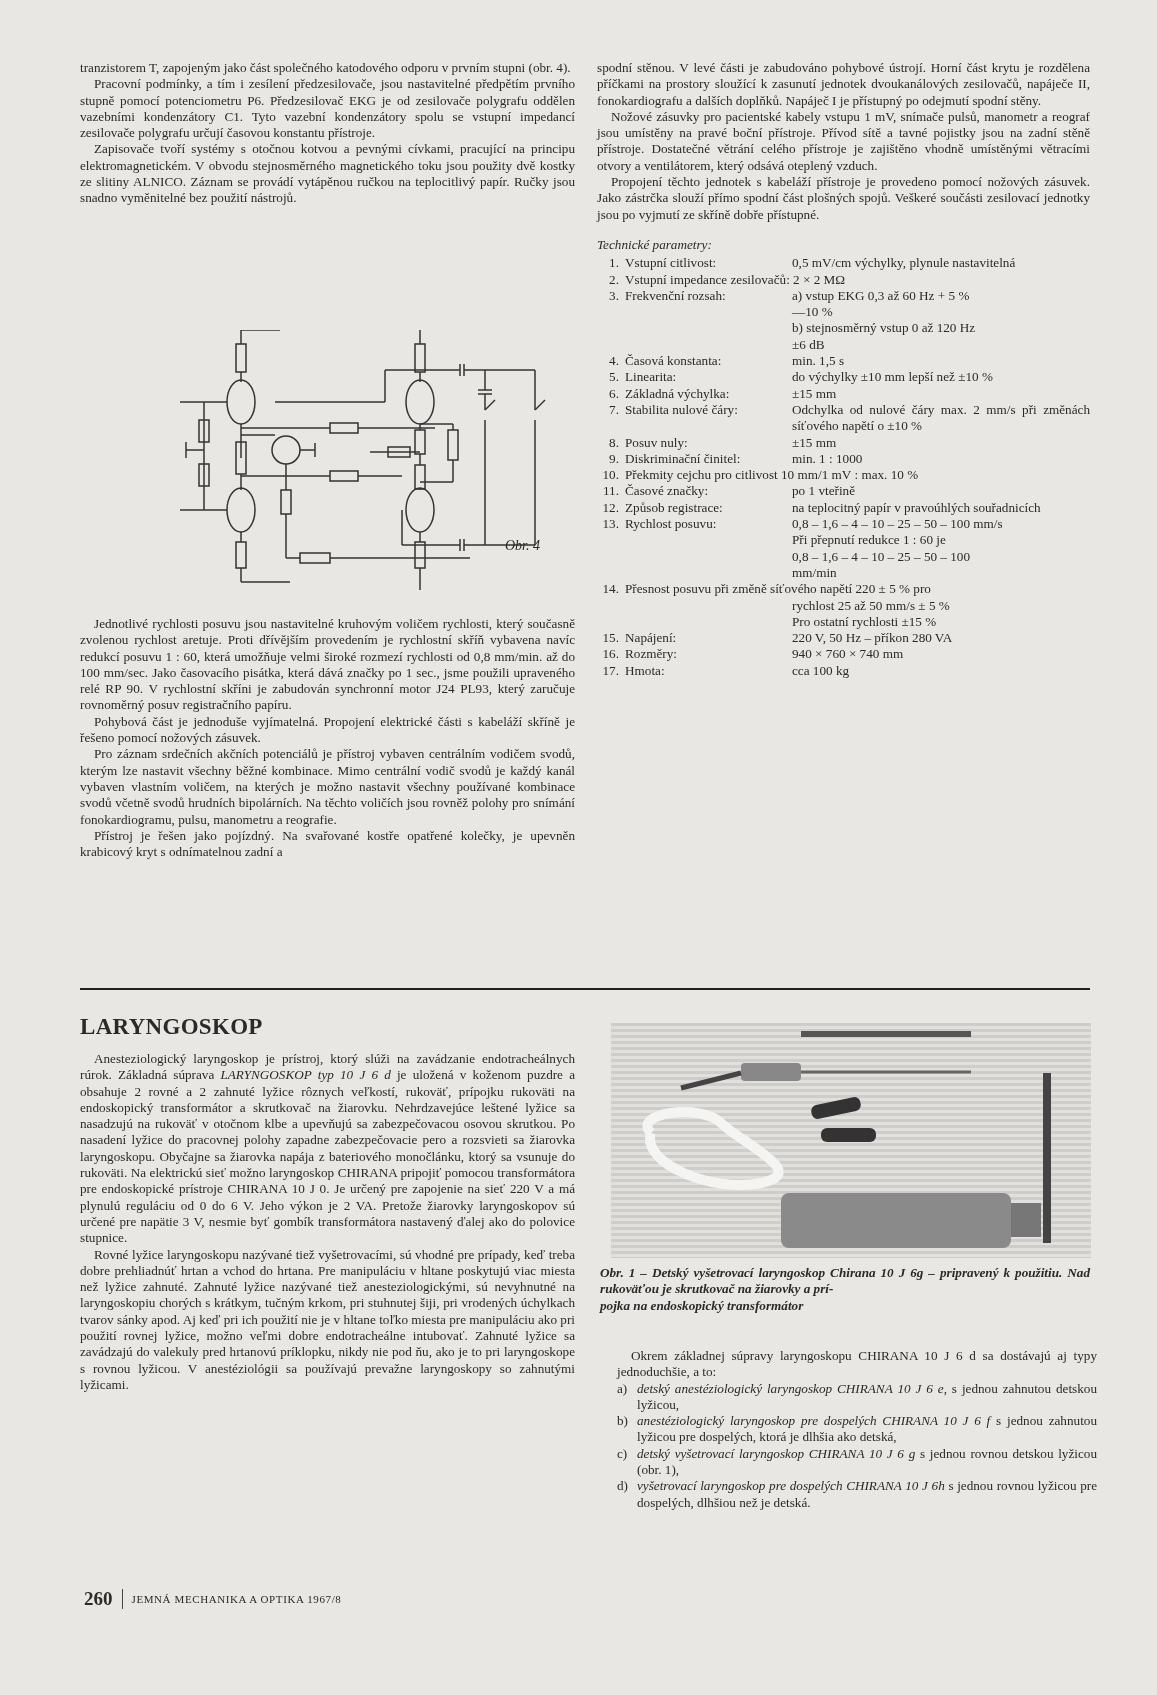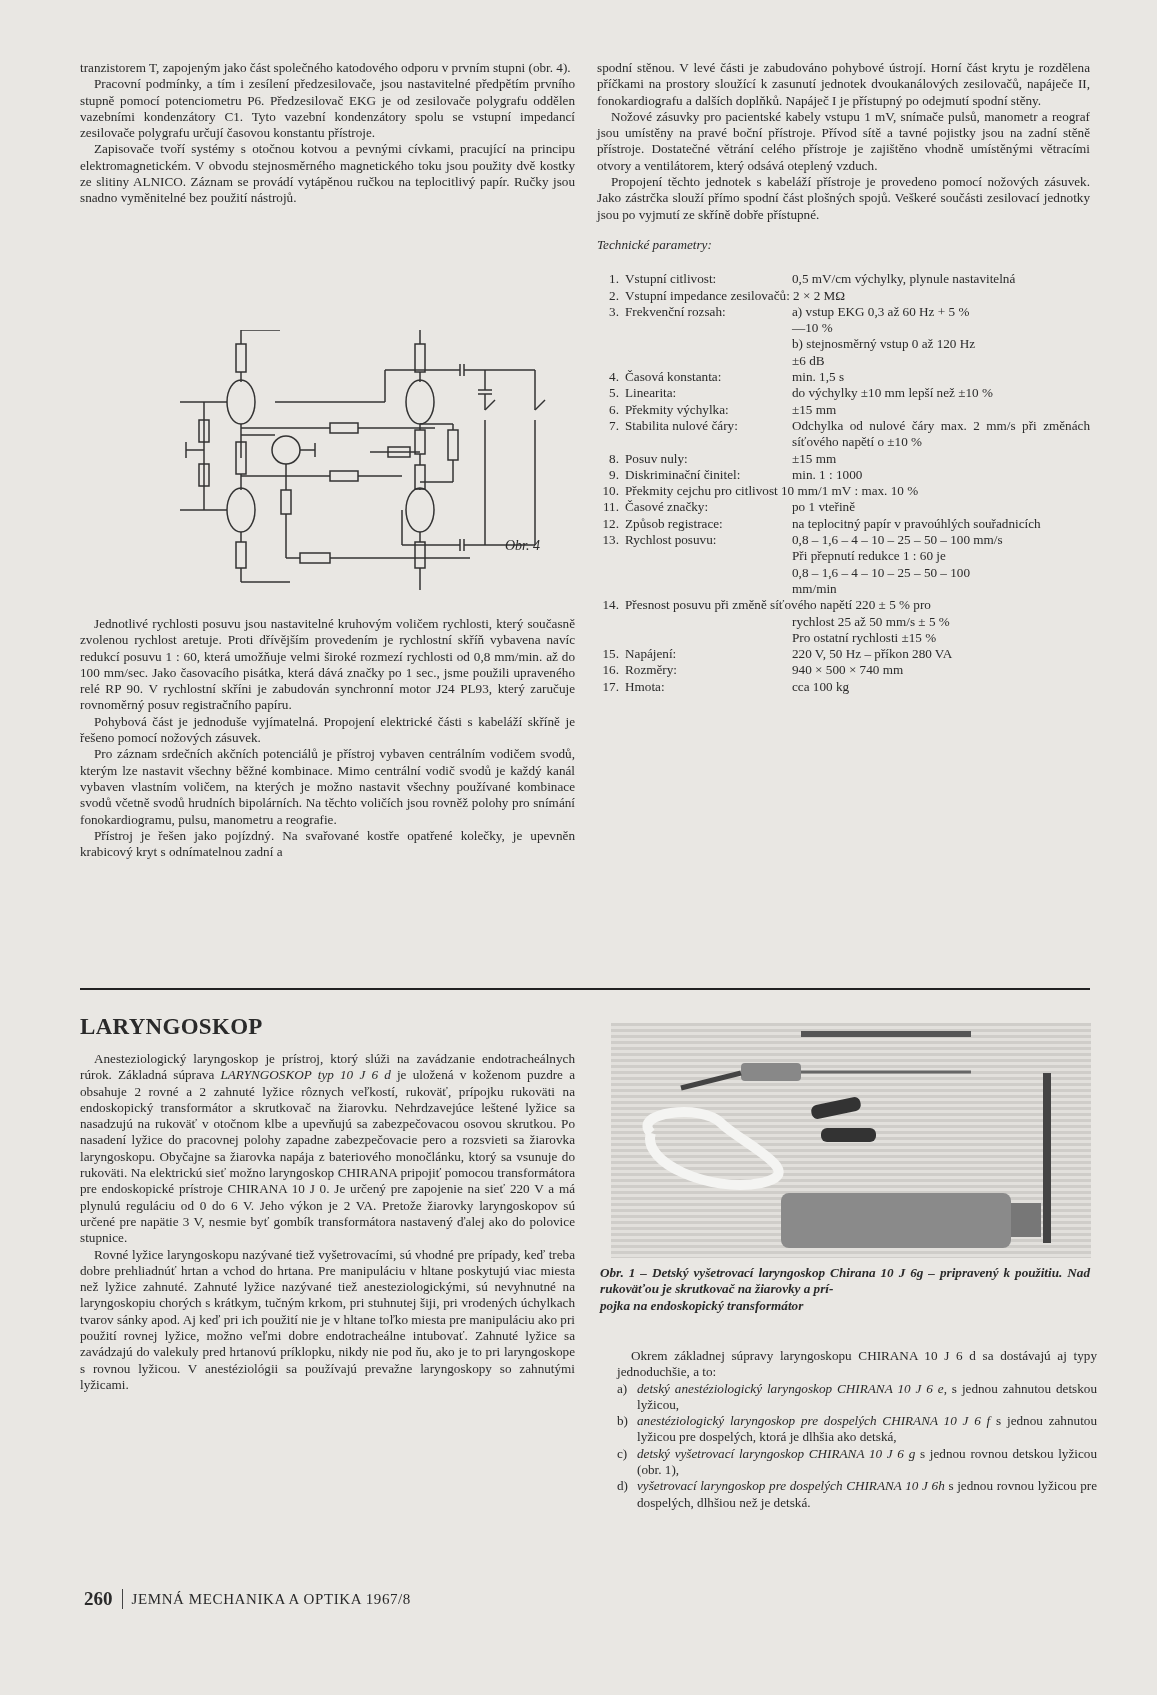--- a/index.html
+++ b/index.html
@@ -9,41 +9,41 @@
   }
   .col { position:absolute; font-size:13.2px; line-height:16.3px; text-align:justify; }
   .col p { margin:0; text-indent:14px; }
   .col p.noindent { text-indent:0; }
   .it { font-style:italic; }
   #col-left-top { left:80px; top:60px; width:495px; }
   #col-right-top { left:597px; top:60px; width:493px; }
   #fig4 { position:absolute; left:180px; top:330px; width:380px; height:260px; }
   #fig4-label { position:absolute; left:505px; top:538px; font-style:italic; font-size:14px; }
   #col-left-mid { left:80px; top:616px; width:495px; }
-  .params-title { font-style:italic; margin-top:14px; margin-bottom:18px;font-family:Liberation Serif, serif; }
+  .params-title { font-style:italic; margin-top:14px; margin-bottom:2px;font-family:Liberation Serif, serif; }
   table.params { border-collapse:collapse; font-size:13.2px; line-height:16.3px; width:100%; }
   table.params td { vertical-align:top; padding:0; }
   table.params td.num { width:22px; text-align:right; padding-right:6px; }
   table.params td.key { width:167px; white-space:nowrap; }
   table.params td.span { white-space:nowrap; }
   #divider { position:absolute; left:80px; top:988px; width:1010px; height:2px; background:#222; }
   #lar-title { position:absolute; left:80px; top:1014px; font-size:23px; font-weight:bold; letter-spacing:0.3px; }
   #col-left-bottom { left:80px; top:1051px; width:495px; }
   #photo { position:absolute; left:611px; top:1023px; width:480px; height:235px; background:
     repeating-linear-gradient(180deg,#cfcdc9 0px,#cfcdc9 3px,#e2e0dc 3px,#e2e0dc 6px); }
   #caption { position:absolute; left:600px; top:1265px; width:490px; font-style:italic; font-size:13.2px; line-height:16.3px; text-align:justify;font-weight:bold; }
   #caption .center { display:block; text-align:left; }
   #col-right-bottom { left:617px; top:1348px; width:480px; }
   .list-item { display:flex; }
   .list-item .lbl { width:20px; flex:0 0 20px; }
   .list-item .txt { flex:1; text-align:justify; }
   #footer { position:absolute; left:84px; top:1588px; display:flex; align-items:center; }
   #page-num { font-weight:bold; font-size:19px; }
   #footer-sep { width:1px; height:20px; background:#444; margin:0 9px; }
-  #footer-journal { font-size:15px; letter-spacing:0.6px; }
+  #footer-journal { font-size:11px; letter-spacing:0.6px; }
 </style>
 </head>
 <body>
 
 <div class="col" id="col-left-top">
   <p class="noindent">tranzistorem T, zapojeným jako část společného katodového odporu v prvním stupni (obr. 4).</p>
   <p>Pracovní podmínky, a tím i zesílení předzesilovače, jsou nastavitelné předpětím prvního stupně pomocí potenciometru P6. Předzesilovač EKG je od zesilovače polygrafu oddělen vazebními kondenzátory C1. Tyto vazební kondenzátory spolu se vstupní impedancí zesilovače polygrafu určují časovou konstantu přístroje.</p>
   <p>Zapisovače tvoří systémy s otočnou kotvou a pevnými cívkami, pracující na principu elektromagnetickém. V obvodu stejnosměrného magnetického toku jsou použity dvě kostky ze slitiny ALNICO. Záznam se provádí vytápěnou ručkou na teplocitlivý papír. Ručky jsou snadno vyměnitelné bez použití nástrojů.</p>
 </div>
 
@@ -180,21 +180,21 @@
         </tr>
         <tr>
           <td class="num">5.</td>
           <td class="key">Linearita:</td>
           <td>
             <div>do výchylky ±10 mm lepší než ±10 %</div>
           </td>
         </tr>
         <tr>
           <td class="num">6.</td>
-          <td class="key">Překmity výchylka:</td>
+          <td class="key">Základná výchylka:</td>
           <td>
             <div>±15 mm</div>
           </td>
         </tr>
         <tr>
           <td class="num">7.</td>
           <td class="key">Stabilita nulové čáry:</td>
           <td>
             <div>Odchylka od nulové čáry max. 2 mm/s při změnách síťového napětí o ±10 %</div>
           </td>
@@ -255,21 +255,21 @@
           <td class="num">15.</td>
           <td class="key">Napájení:</td>
           <td>
             <div>220 V, 50 Hz – příkon 280 VA</div>
           </td>
         </tr>
         <tr>
           <td class="num">16.</td>
           <td class="key">Rozměry:</td>
           <td>
-            <div>940 × 500 × 740 mm</div>
+            <div>940 × 760 × 740 mm</div>
           </td>
         </tr>
         <tr>
           <td class="num">17.</td>
           <td class="key">Hmota:</td>
           <td>
             <div>cca 100 kg</div>
           </td>
         </tr>
       </tbody>

